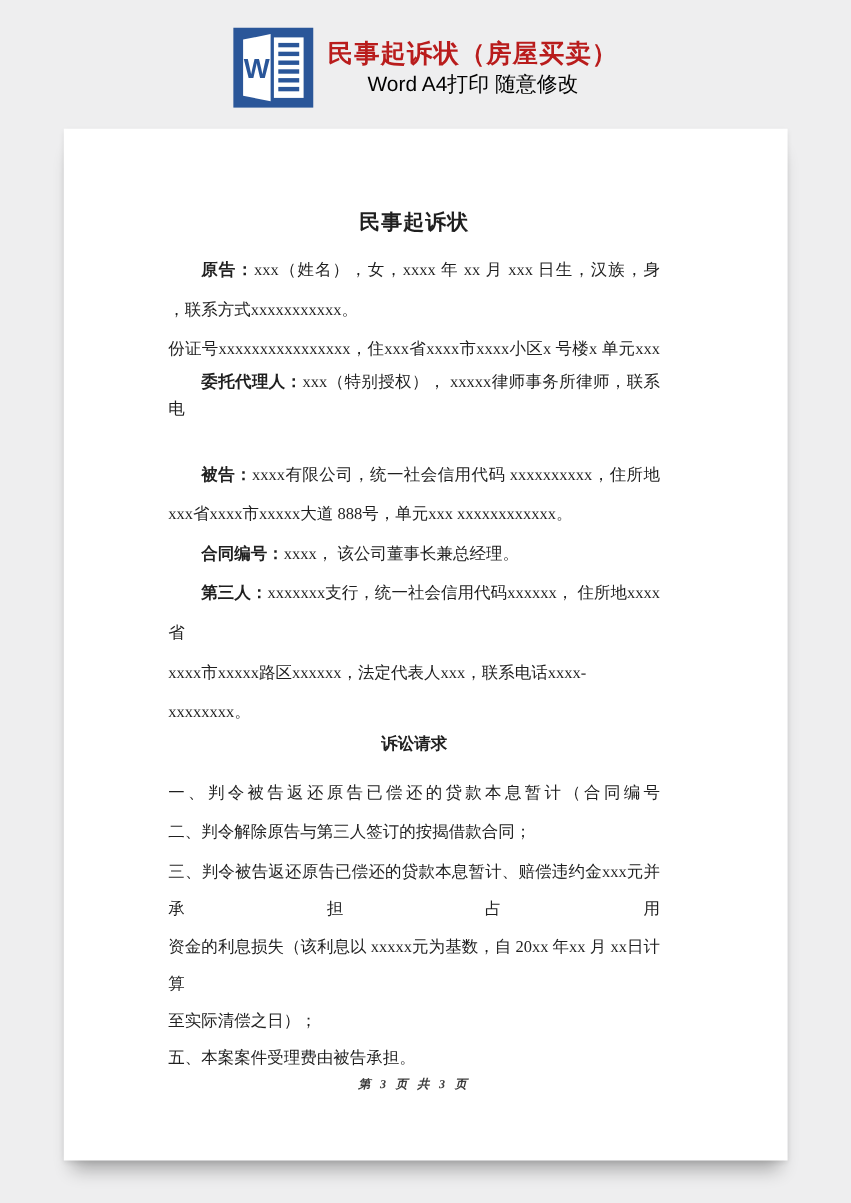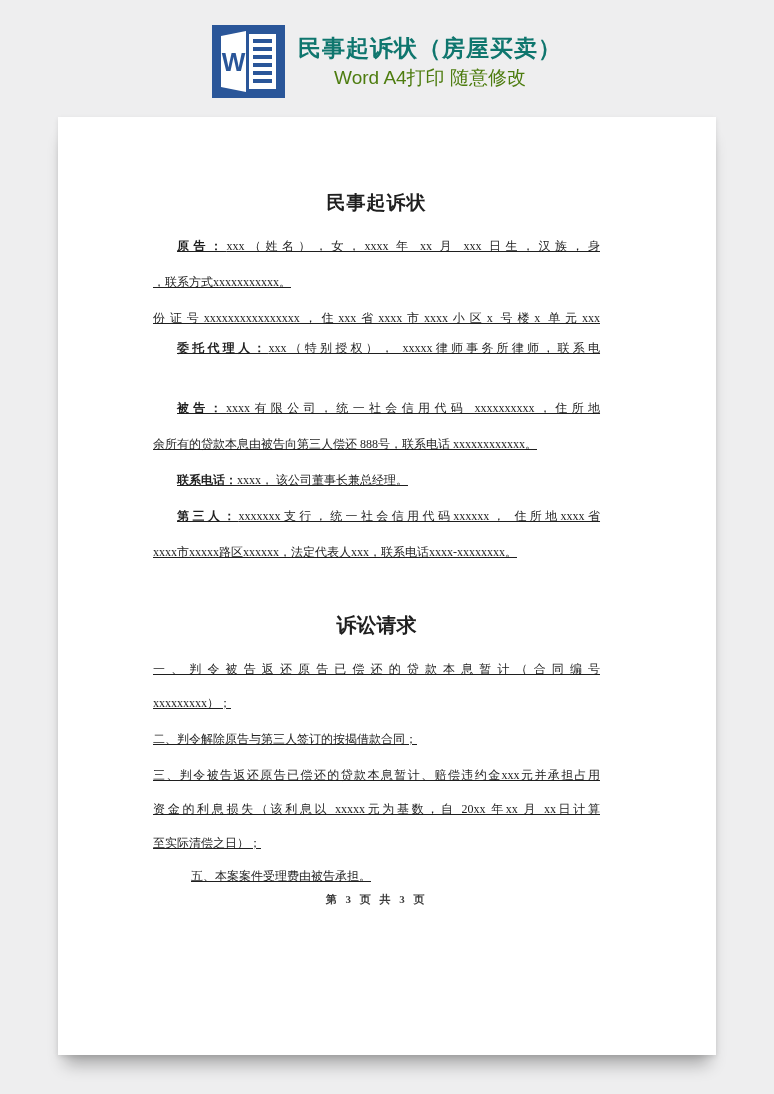--- a/index.html
+++ b/index.html
@@ -17,28 +17,28 @@
     justify-content: center;
     align-items: center;
     gap: 13px;
     padding-top: 6px;
   }
   .word-icon { width: 73px; height: 73px; display: block; flex: 0 0 auto; }
   .head-text { display: flex; flex-direction: column; align-items: center; }
   .head-title {
     font-size: 23px;
     font-weight: bold;
-    color: #0f766e;
+    color: #b91c1c;
     line-height: 30px;
     letter-spacing: 1px;
     white-space: nowrap;
   }
   .head-subtitle {
     font-size: 19px;
-    color: #4d7c0f;
+    color: #000000;
     line-height: 26px;
     margin-top: 2px;
     white-space: nowrap;
   }
   
   .sheet {
     width: 658px; height: 938px;
     margin: 0 auto;
     background: #ffffff;
     box-shadow: 0 2px 5px rgba(0,0,0,0.10), 0 16px 16px -7px rgba(0,0,0,0.30);
@@ -47,45 +47,45 @@
     color: #1f1f1f;
   }
   .doc-title {
     text-align: center;
     font-size: 19px;
     font-weight: bold;
     line-height: 24px;
     letter-spacing: 1px;
     margin-bottom: 13px;
   }
-  .dline { font-size: 12px; line-height: 36px; text-align: left; text-decoration: underline; }
+  .dline { font-size: 15px; line-height: 36px; text-align: left; }
   .j { text-align: justify; text-align-last: justify; }
   .ind { text-indent: 2em; }
   .party b { font-weight: bold; }
   .party.tight .dline { line-height: 24px; }
   .party.tight { margin-bottom: 30px; }
   .claims-heading {
     text-align: center;
     font-weight: bold;
-    font-size: 20px;
+    font-size: 15px;
     line-height: 22px;
-    margin-top: 44px;
     margin-bottom: 16px;
   }
   .claim .dline { line-height: 34px; }
   .claim { margin-bottom: 2px; }
-  .claim.last { margin-top: 4px; margin-left: 38px; }
+  .claim.last { margin-top: 4px; }
   .claim.last .dline { line-height: 24px; }
   .page-footer {
     text-align: center;
     font-size: 11px;
     color: #3c3c3c;
     letter-spacing: 3px;
     margin-top: 4px;
     font-weight: bold;
+    font-style: italic;
   }
 </style>
 </head>
 <body>
 
 <div class="site-header">
   <svg class="word-icon" viewBox="0 0 73 73" xmlns="http://www.w3.org/2000/svg">
     <rect width="73" height="73" fill="#2a5699"></rect>
     <rect x="37" y="9" width="27" height="55" fill="#ffffff"></rect>
     <g fill="#2a5699">
@@ -114,37 +114,36 @@
     <div class="dline">，联系方式xxxxxxxxxxx。</div>
     <div class="dline j">份证号xxxxxxxxxxxxxxxx，住xxx省xxxx市xxxx小区x 号楼x 单元xxx</div>
   </div>
 
   <div class="party tight">
     <div class="dline j ind"><b>委托代理人：</b><span>xxx（特别授权）， xxxxx律师事务所律师，联系电</span></div>
   </div>
 
   <div class="party">
     <div class="dline j ind"><b>被告：</b><span>xxxx有限公司，统一社会信用代码 xxxxxxxxxx，住所地</span></div>
-    <div class="dline">余所有的贷款本息由被告向第三人偿还 888号，联系电话 xxxxxxxxxxxx。</div>
+    <div class="dline">xxx省xxxx市xxxxx大道 888号，单元xxx xxxxxxxxxxxx。</div>
   </div>
 
   <div class="party">
-    <div class="dline ind"><b>联系电话：</b><span>xxxx， 该公司董事长兼总经理。</span></div>
+    <div class="dline ind"><b>合同编号：</b><span>xxxx， 该公司董事长兼总经理。</span></div>
   </div>
 
   <div class="party">
     <div class="dline j ind"><b>第三人：</b><span>xxxxxxx支行，统一社会信用代码xxxxxx， 住所地xxxx省</span></div>
     <div class="dline">xxxx市xxxxx路区xxxxxx，法定代表人xxx，联系电话xxxx-xxxxxxxx。</div>
   </div>
 
   <div class="claims-heading">诉讼请求</div>
 
   <div class="claim">
     <div class="dline j">一、判令被告返还原告已偿还的贷款本息暂计（合同编号</div>
-    <div class="dline">xxxxxxxxx）；</div>
   </div>
 
   <div class="claim">
     <div class="dline">二、判令解除原告与第三人签订的按揭借款合同；</div>
   </div>
 
   <div class="claim">
     <div class="dline j">三、判令被告返还原告已偿还的贷款本息暂计、赔偿违约金xxx元并承担占用</div>
     <div class="dline j">资金的利息损失（该利息以 xxxxx元为基数，自 20xx 年xx 月 xx日计算</div>
     <div class="dline">至实际清偿之日）；</div>

